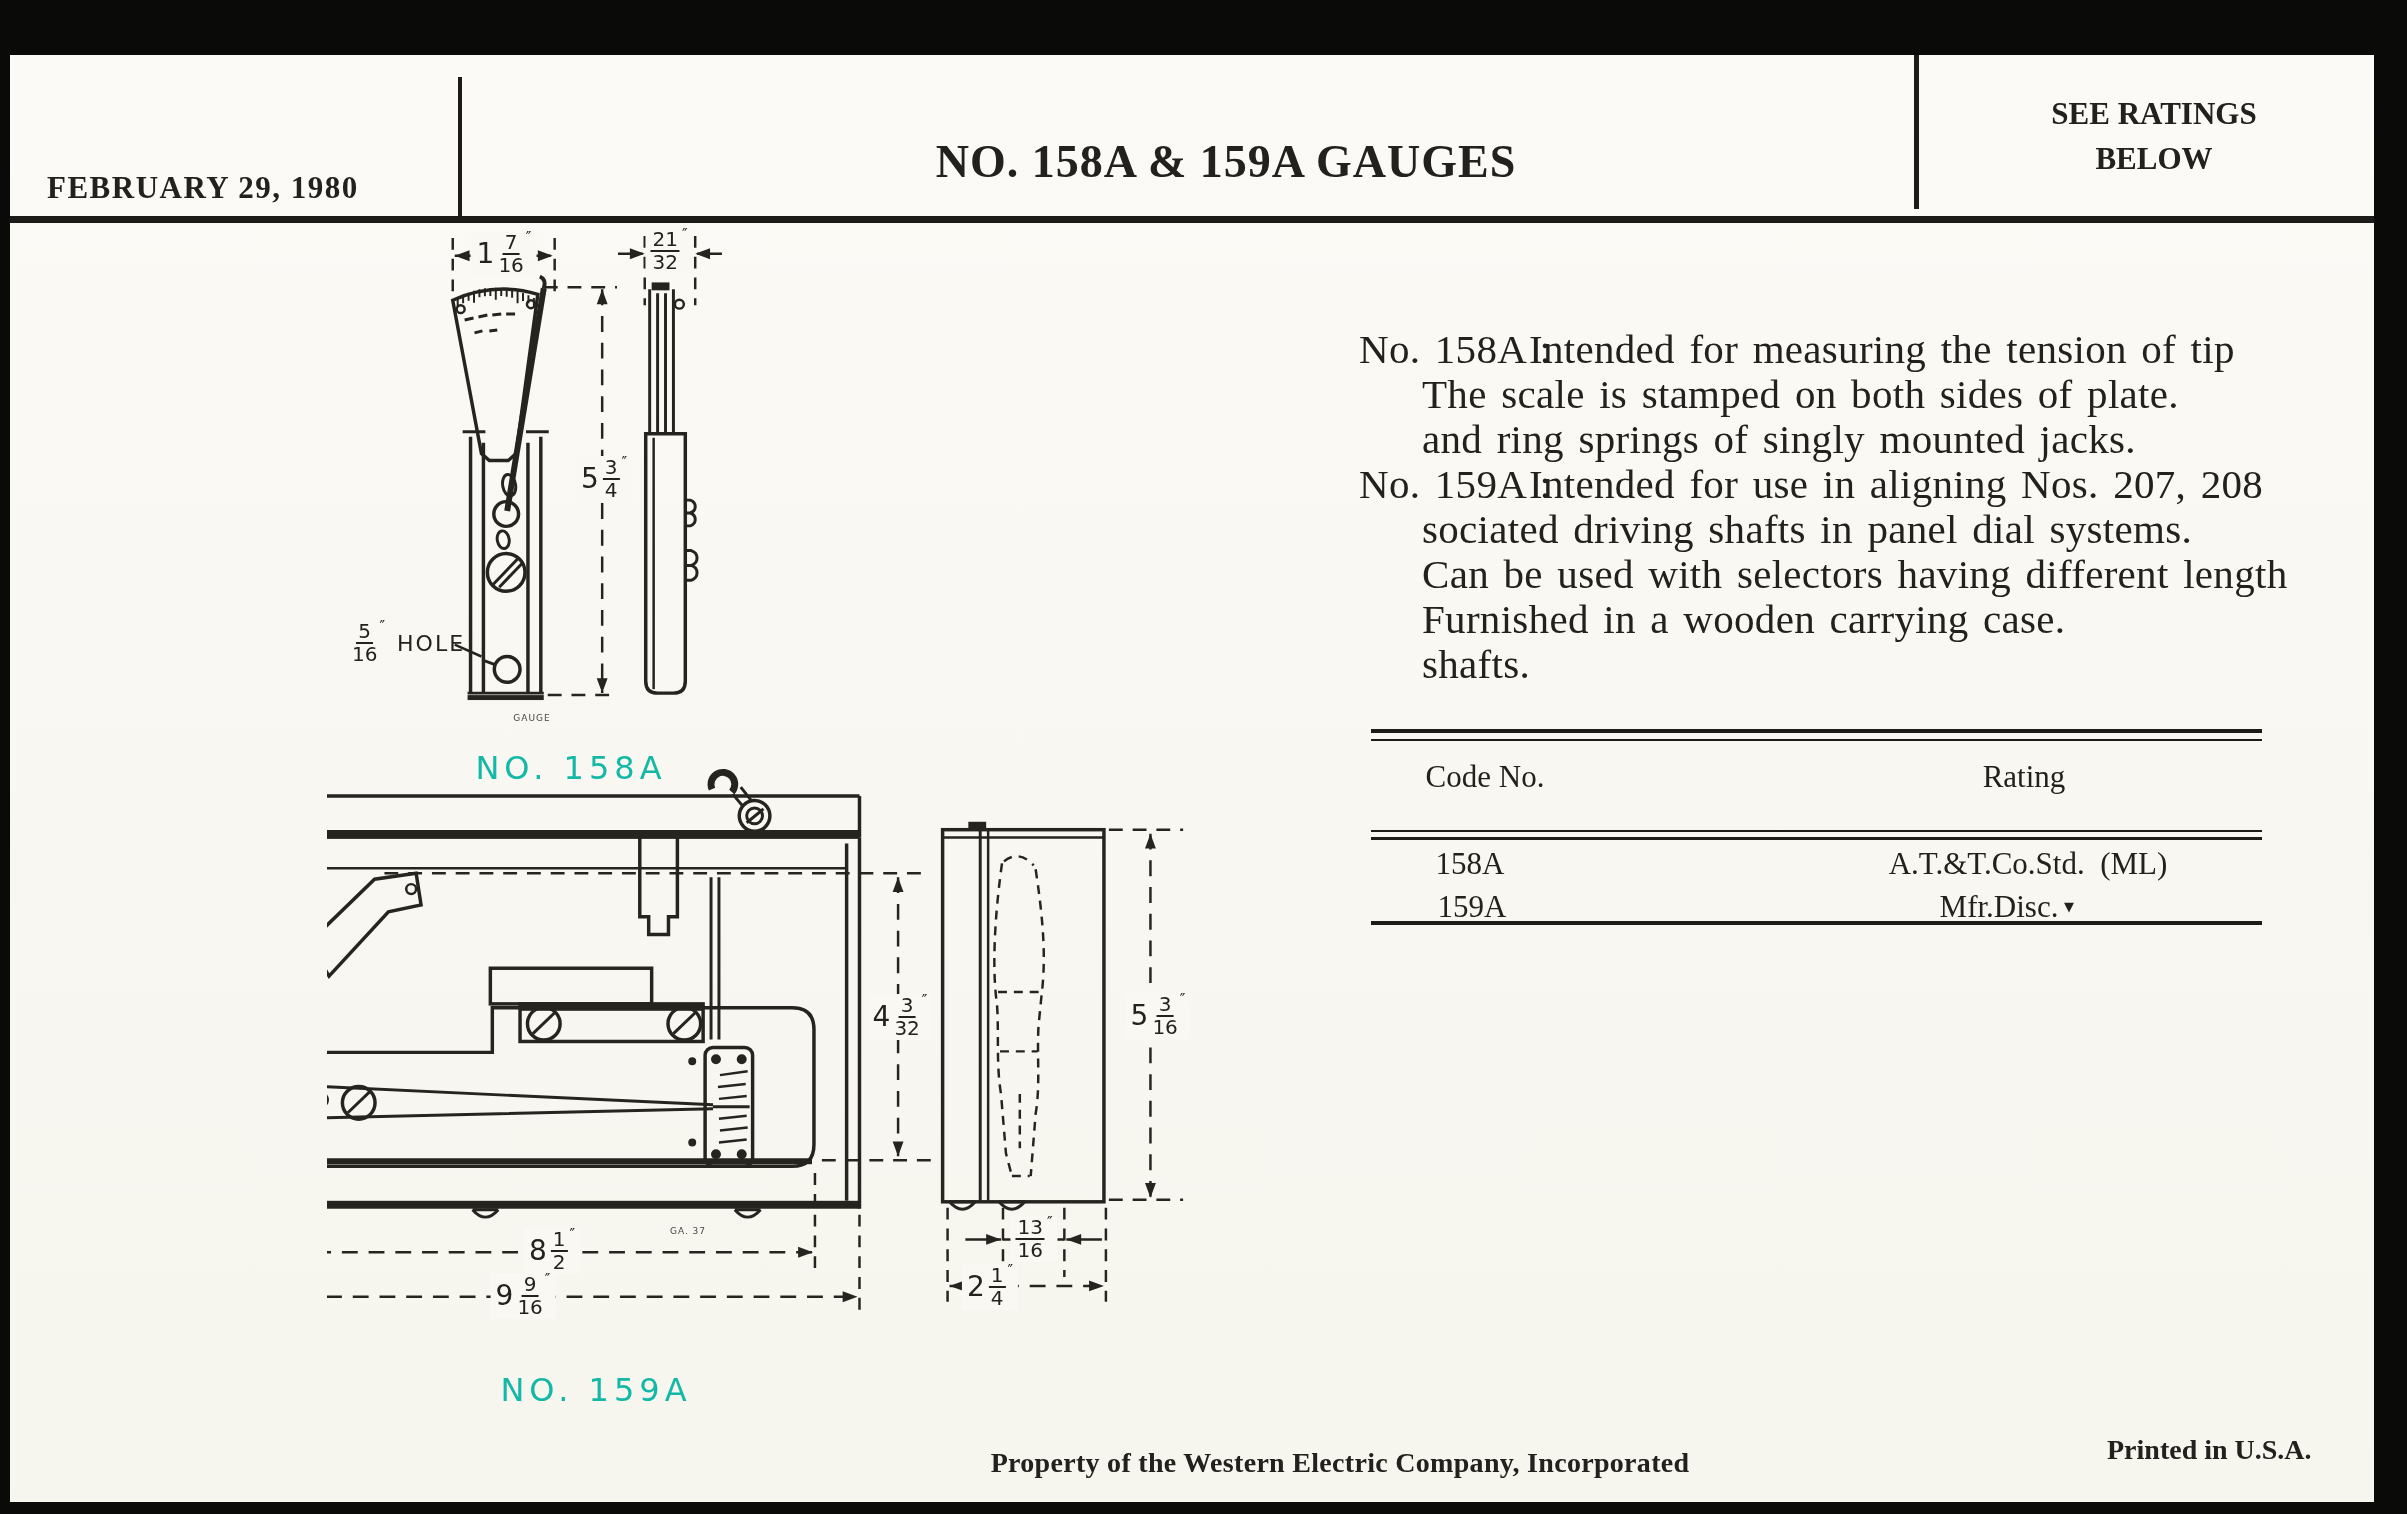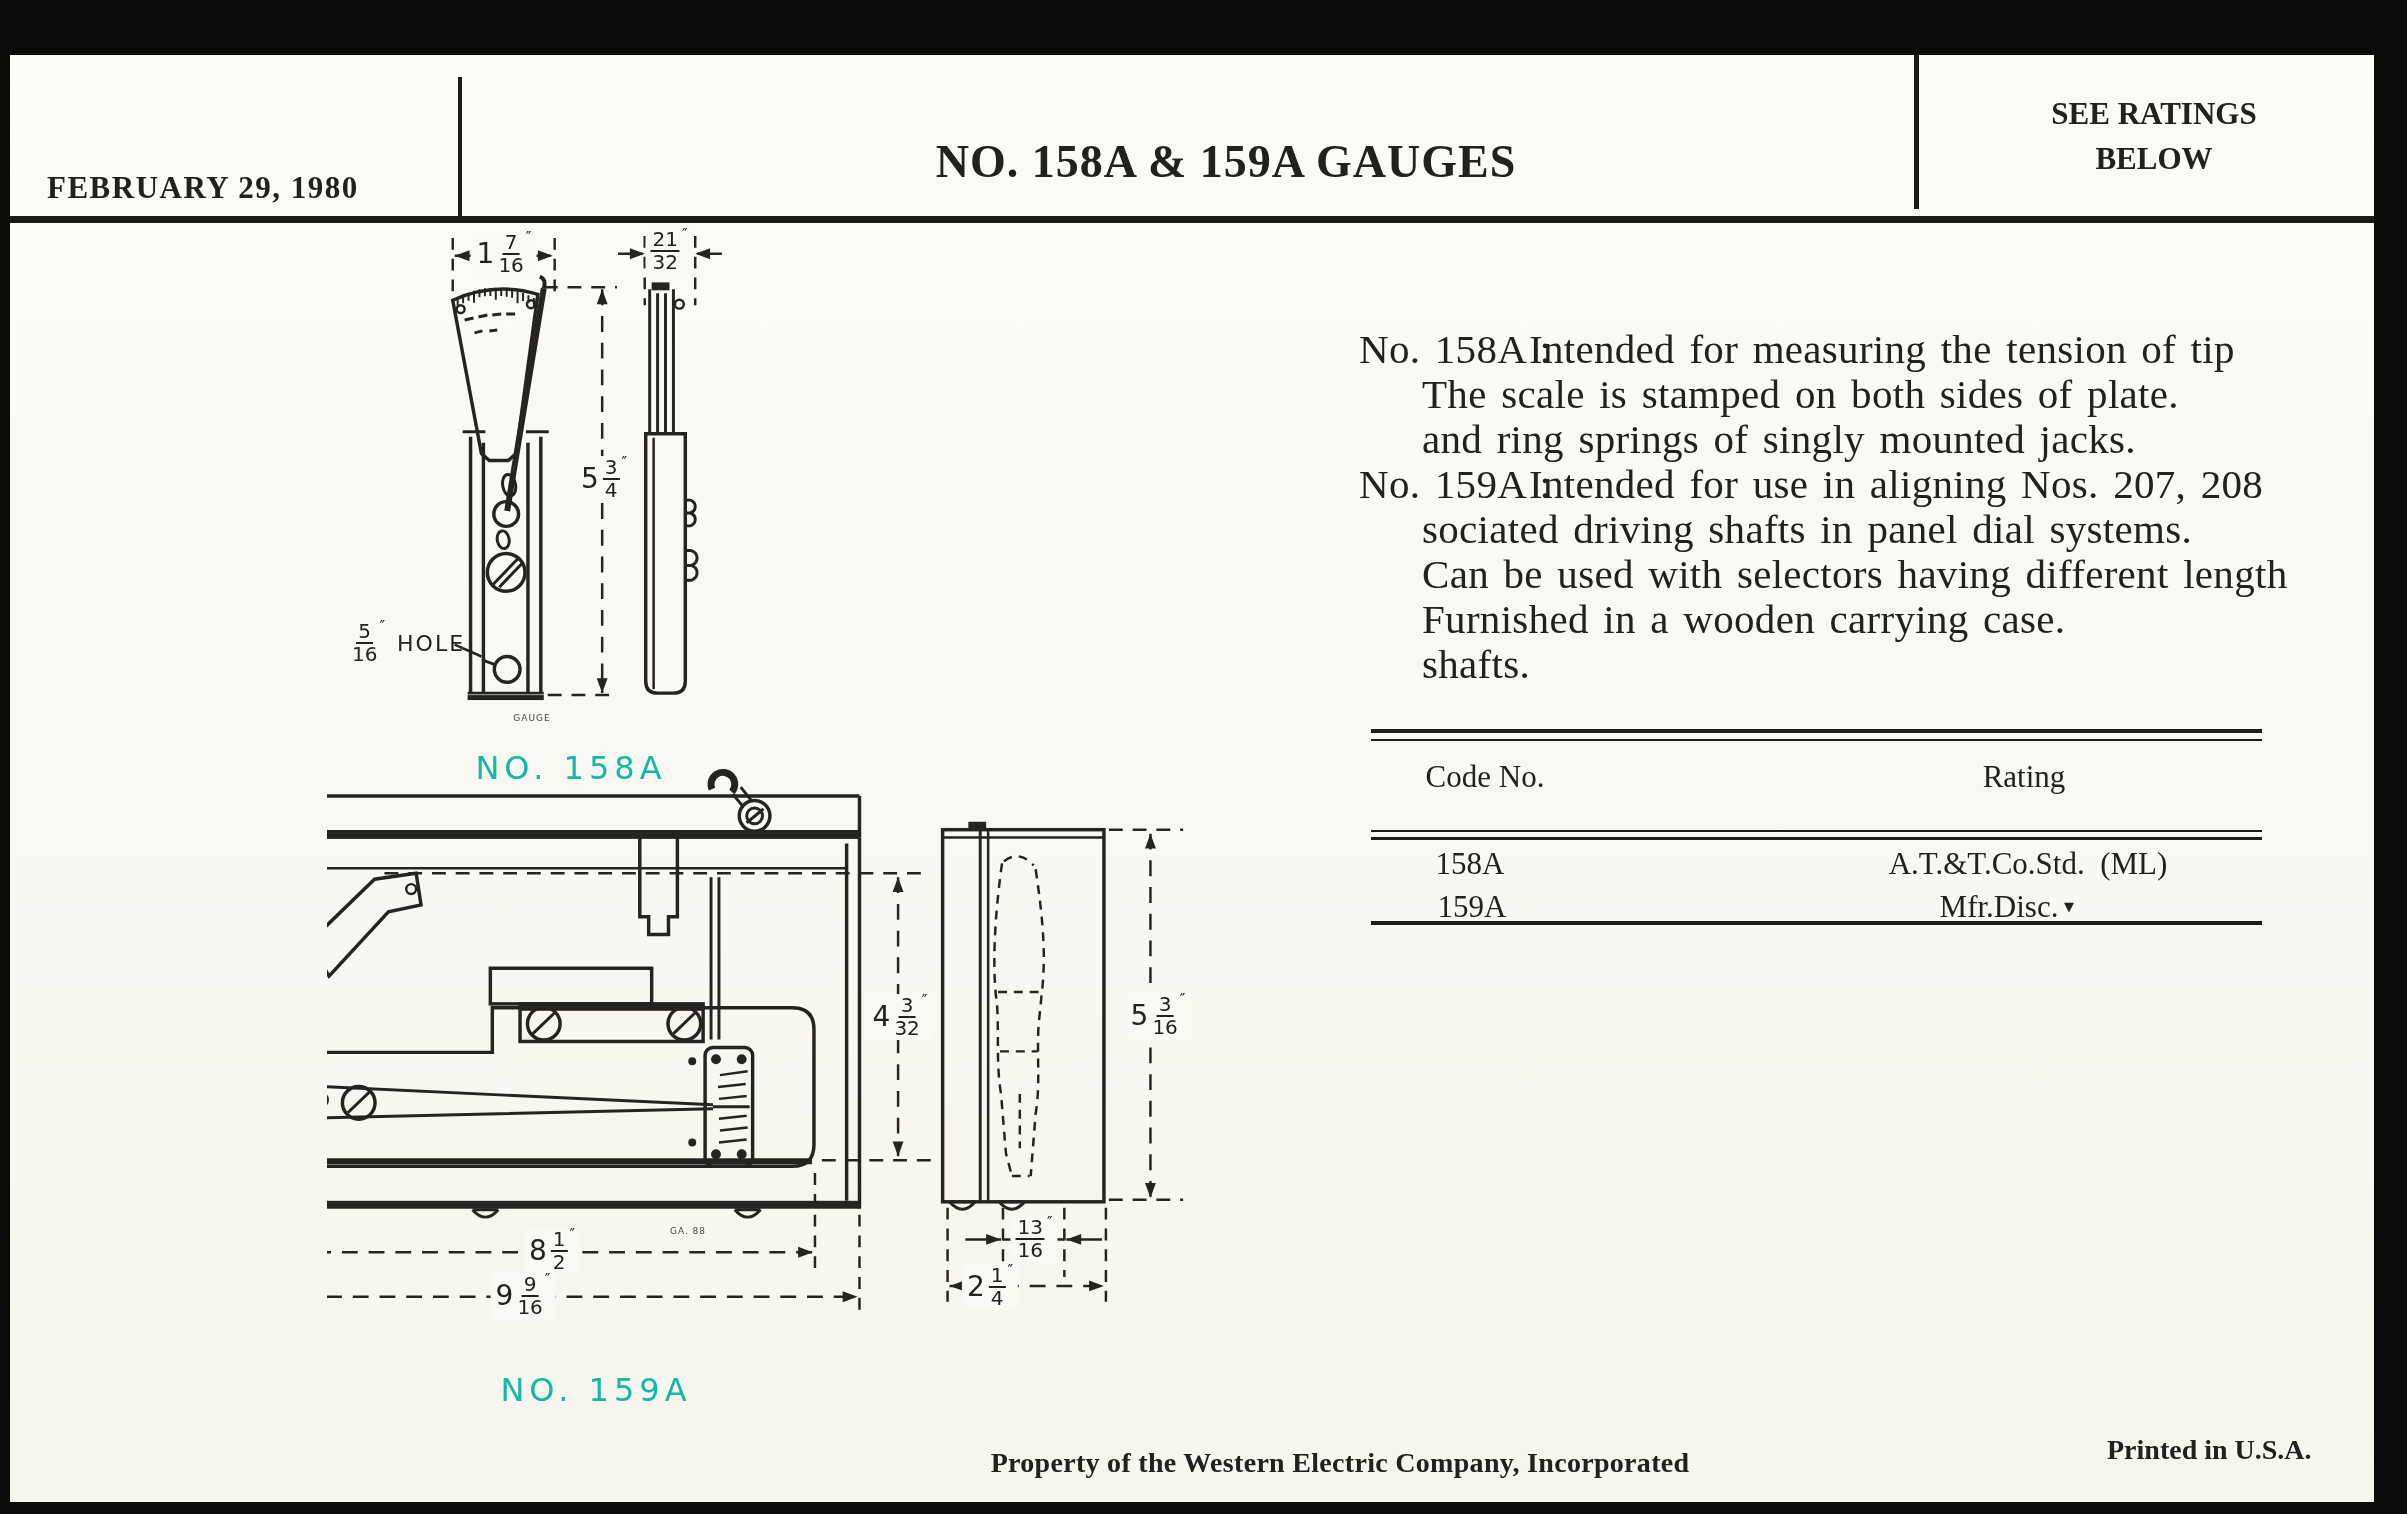--- a/index.html
+++ b/index.html
@@ -319,15 +319,15 @@
     <span class="frac">
         <span class="num">1</span>
         <span class="den">4</span>
       </span>
     <span class="unit">″</span>
   </div>
 
   <div class="draw-caption cap-158">NO. 158A</div>
   <div class="draw-caption cap-159">NO. 159A</div>
   <div class="micro micro-158">GAUGE</div>
-  <div class="micro micro-159">GA. 88</div>
+  <div class="micro micro-159">GA. 37</div>
 </div>
 
 
 </body></html>

